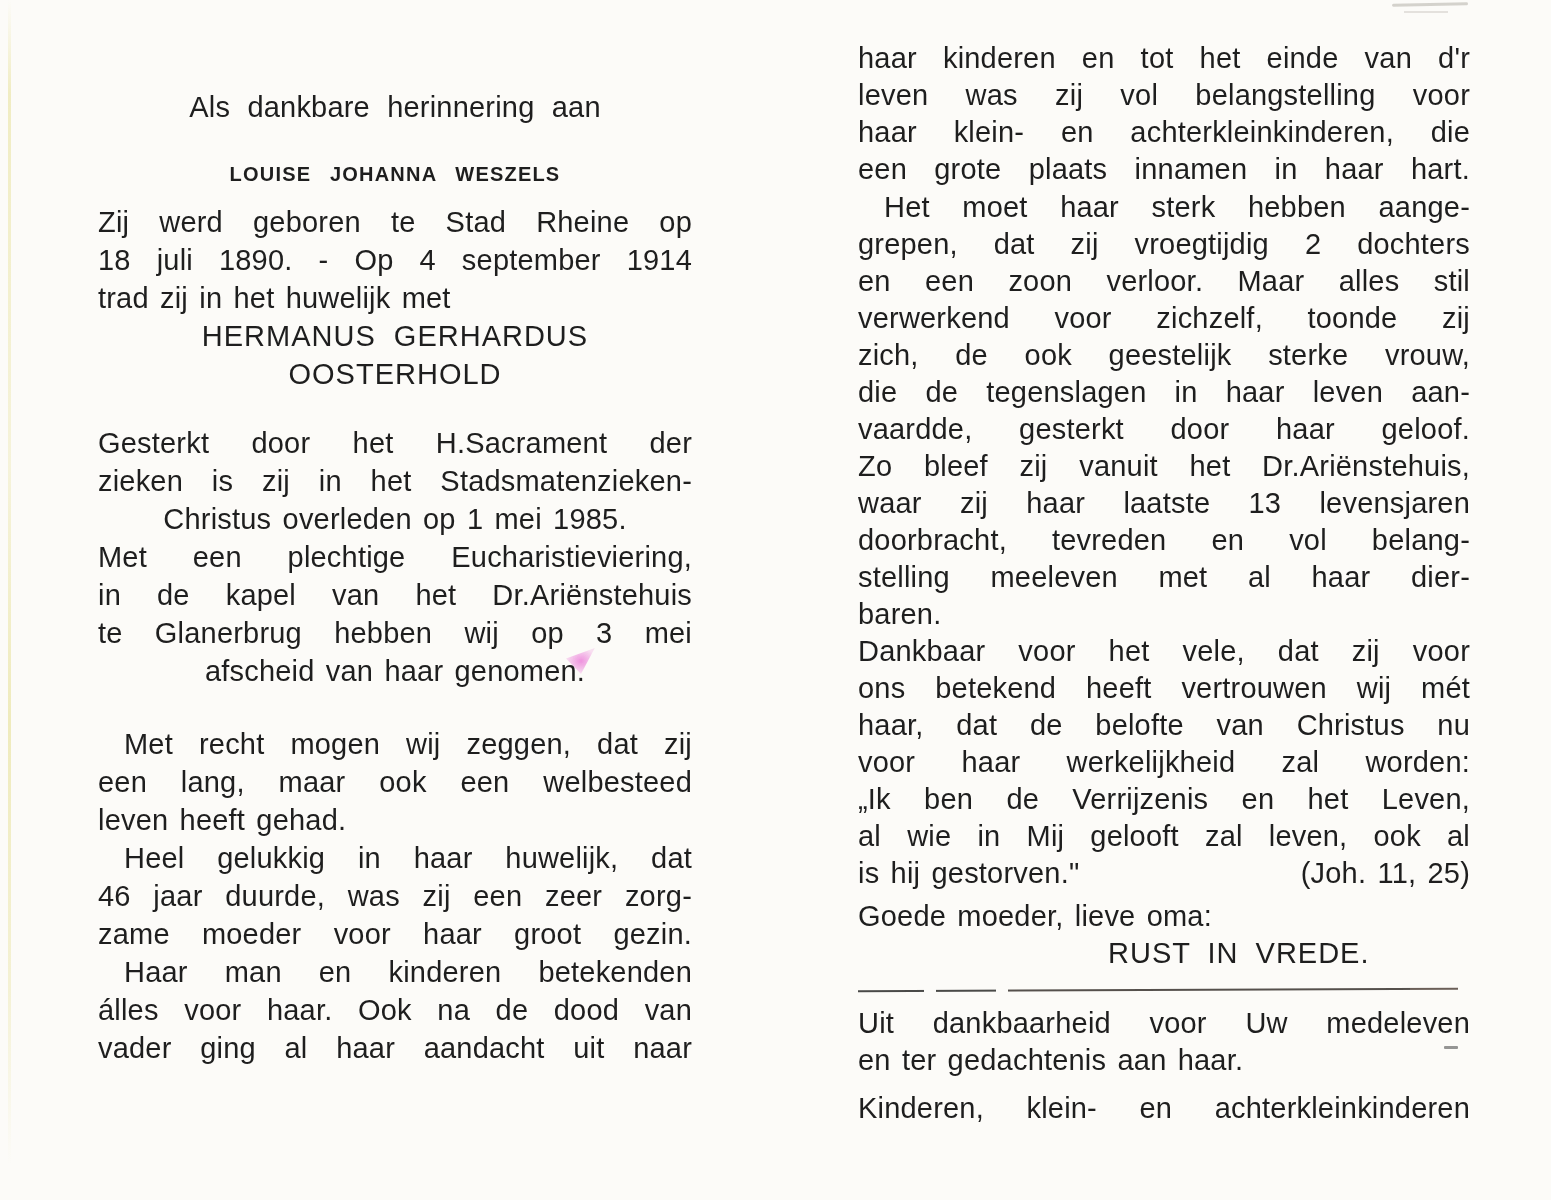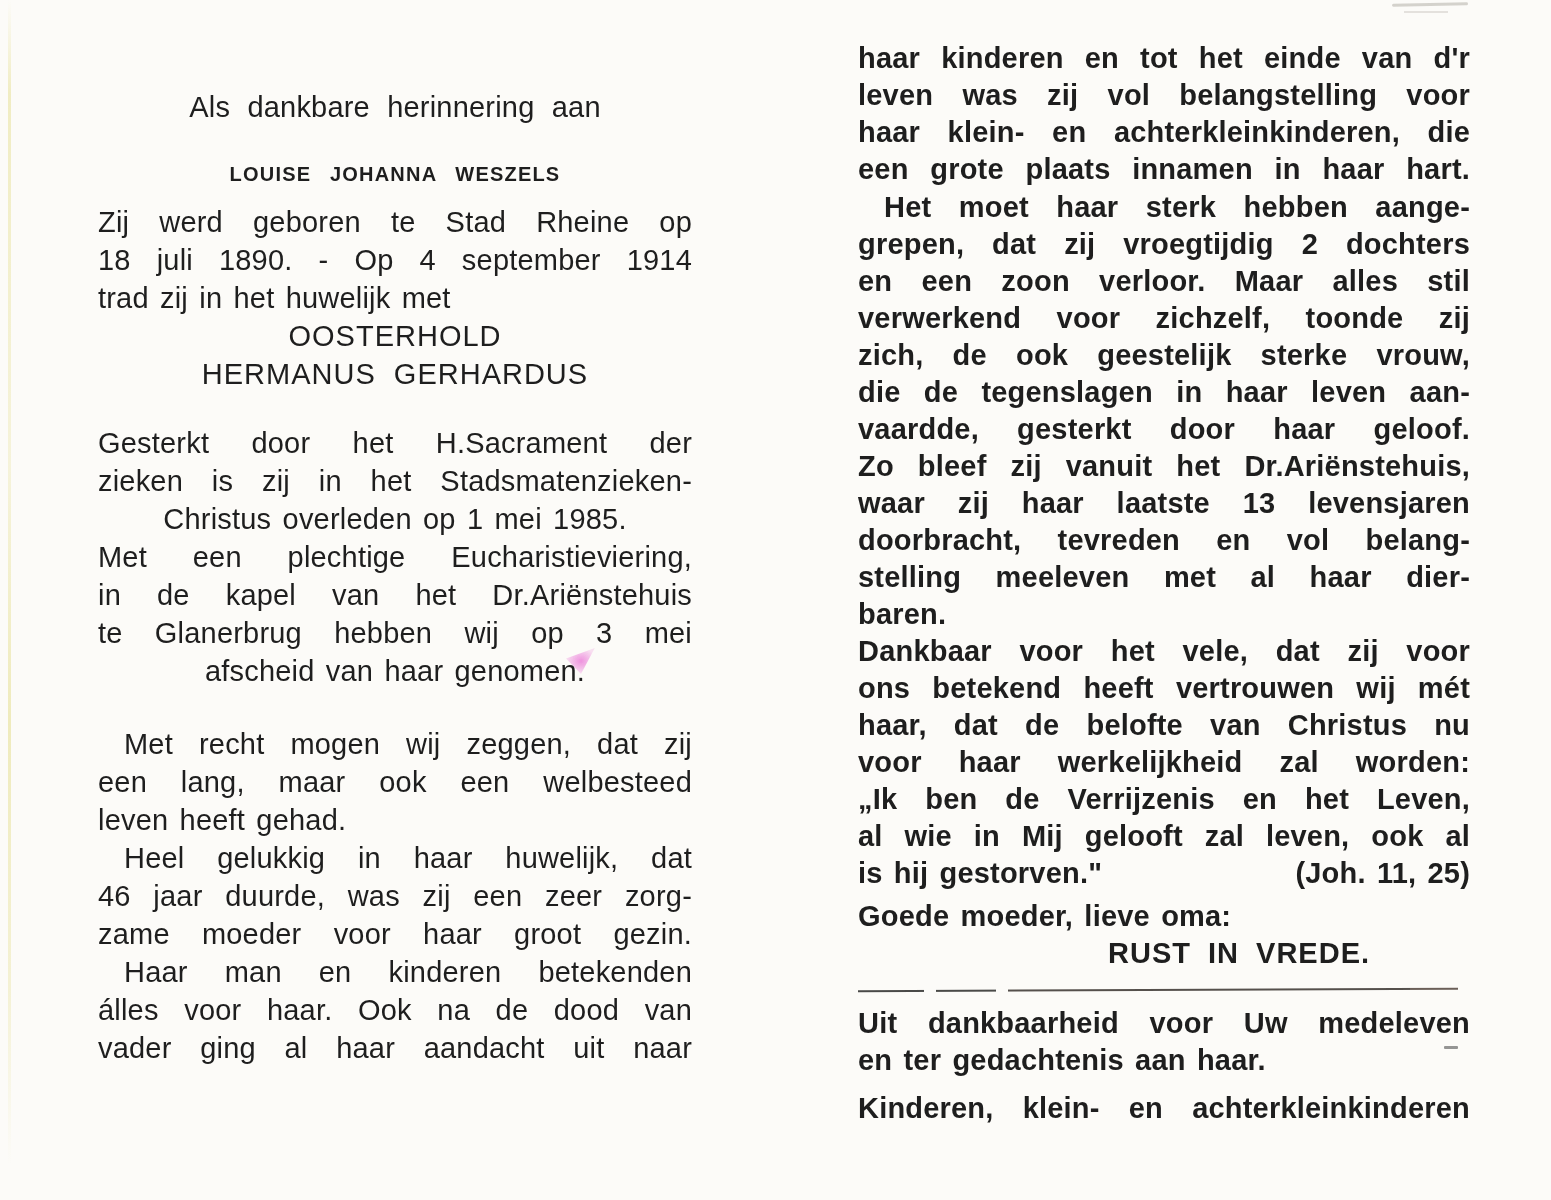--- a/index.html
+++ b/index.html
@@ -6,21 +6,21 @@
   .page{
     position:relative;
     width:1551px;height:1200px;
     background:#fcfbf8;
     font-family:"Liberation Sans", sans-serif;
     color:#1e1e1e;
     overflow:hidden;
   }
   .col{position:absolute;}
   .col-left{left:98px;top:88px;width:594px;}
-  .col-right{left:858px;top:40px;width:612px;font-weight:bold;}
+  .col-right{left:858px;top:40px;width:612px;}
 
   .line{
     font-size:29px;
     line-height:38px;
     letter-spacing:0.2px;
     word-spacing:3px;
     text-align:justify;
     text-align-last:justify;
   }
   .col-right .line{line-height:37px;}
@@ -100,22 +100,22 @@
       </div>
       <div class="block bold-name">
         <div class="line center">LOUISE JOHANNA WESZELS</div>
       </div>
       <div class="block">
         <div class="line justify">Zij werd geboren te Stad Rheine op</div>
         <div class="line justify">18 juli 1890. - Op 4 september 1914</div>
         <div class="line left">trad zij in het huwelijk met</div>
       </div>
       <div class="block caps">
+        <div class="line center">HERMANUS GERHARDUS</div>
         <div class="line center">OOSTERHOLD</div>
-        <div class="line center">HERMANUS GERHARDUS</div>
       </div>
       <div class="block">
         <div class="line justify">Gesterkt door het H.Sacrament der</div>
         <div class="line justify">zieken is zij in het Stadsmatenzieken-</div>
         <div class="line center">Christus overleden op 1 mei 1985.</div>
       </div>
       <div class="block">
         <div class="line justify">Met een plechtige Eucharistieviering,</div>
         <div class="line justify">in de kapel van het Dr.Ariënstehuis</div>
         <div class="line justify">te Glanerbrug hebben wij op 3 mei</div>

